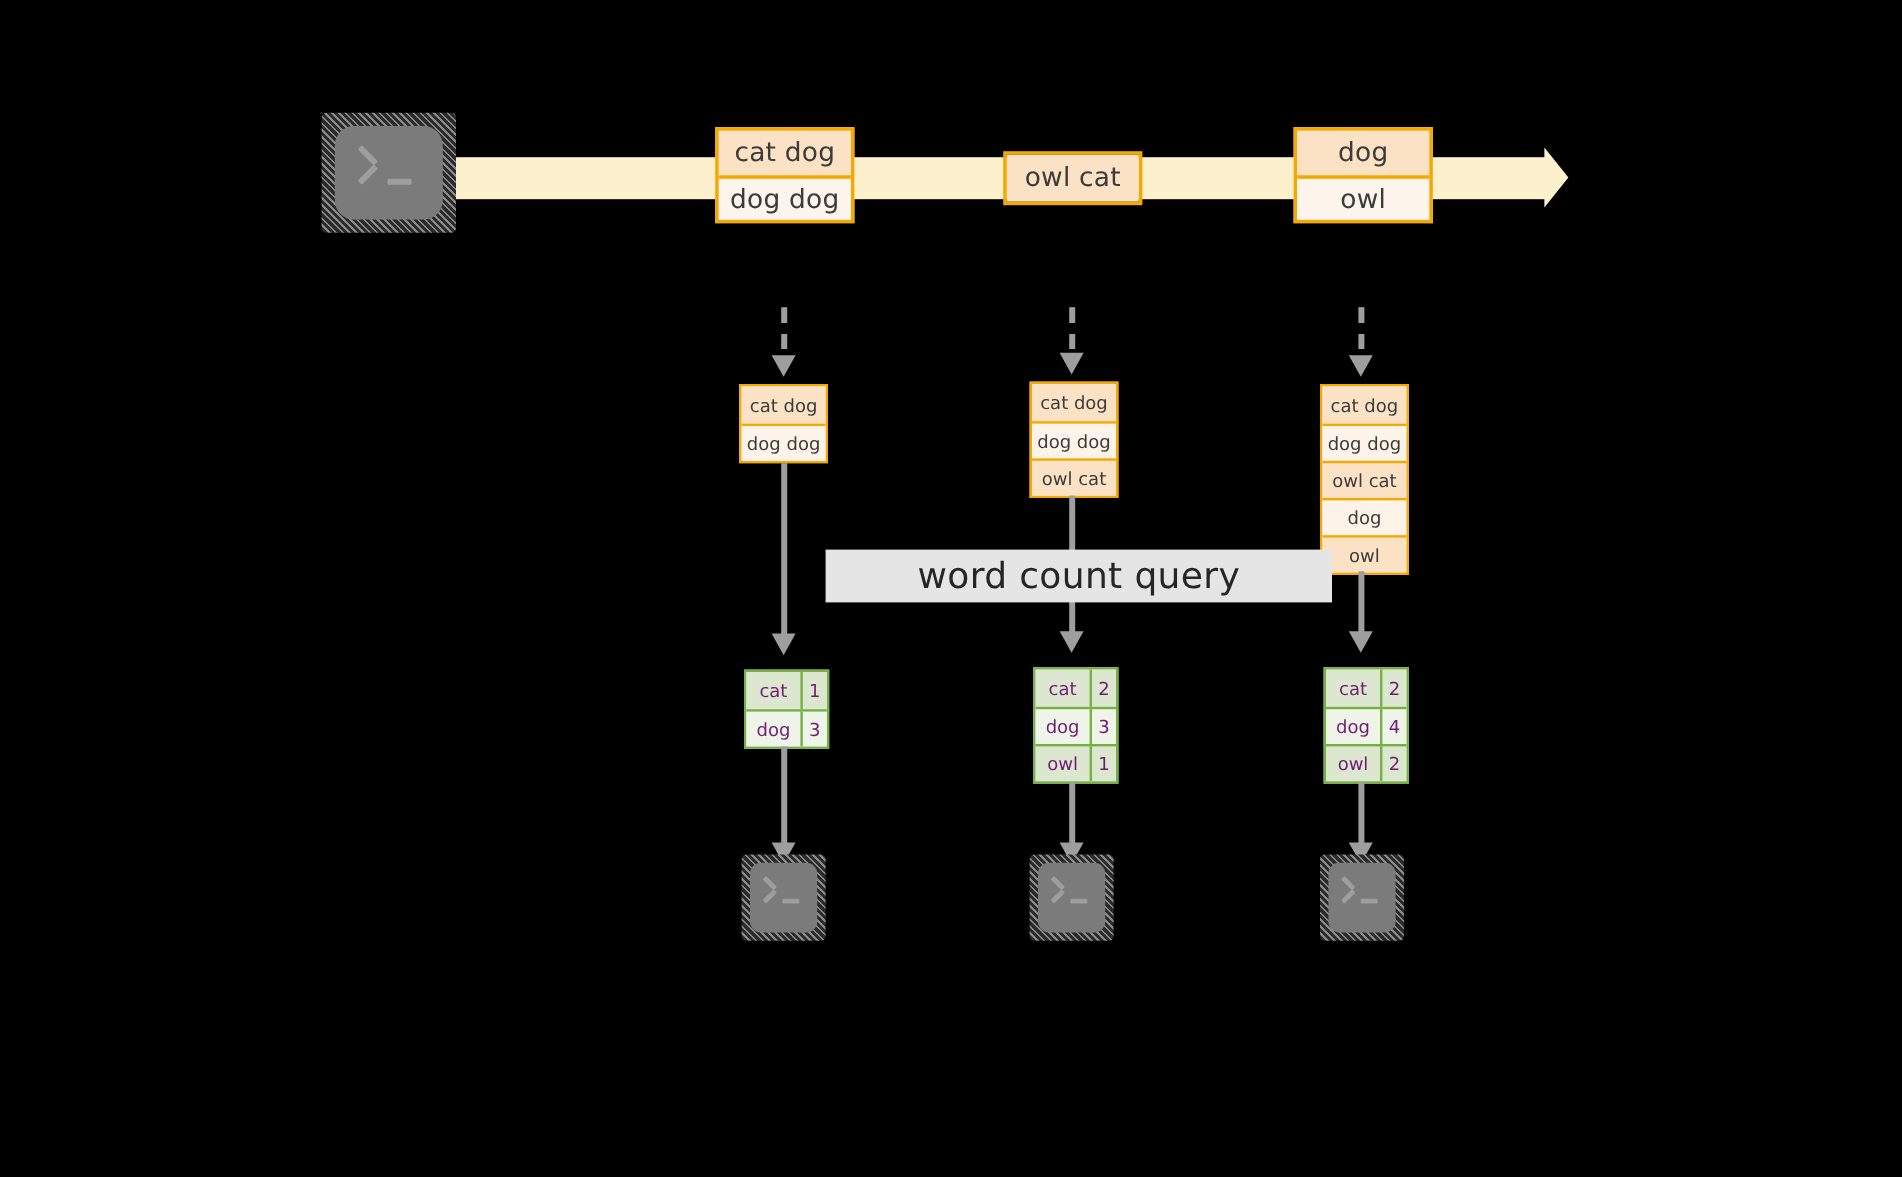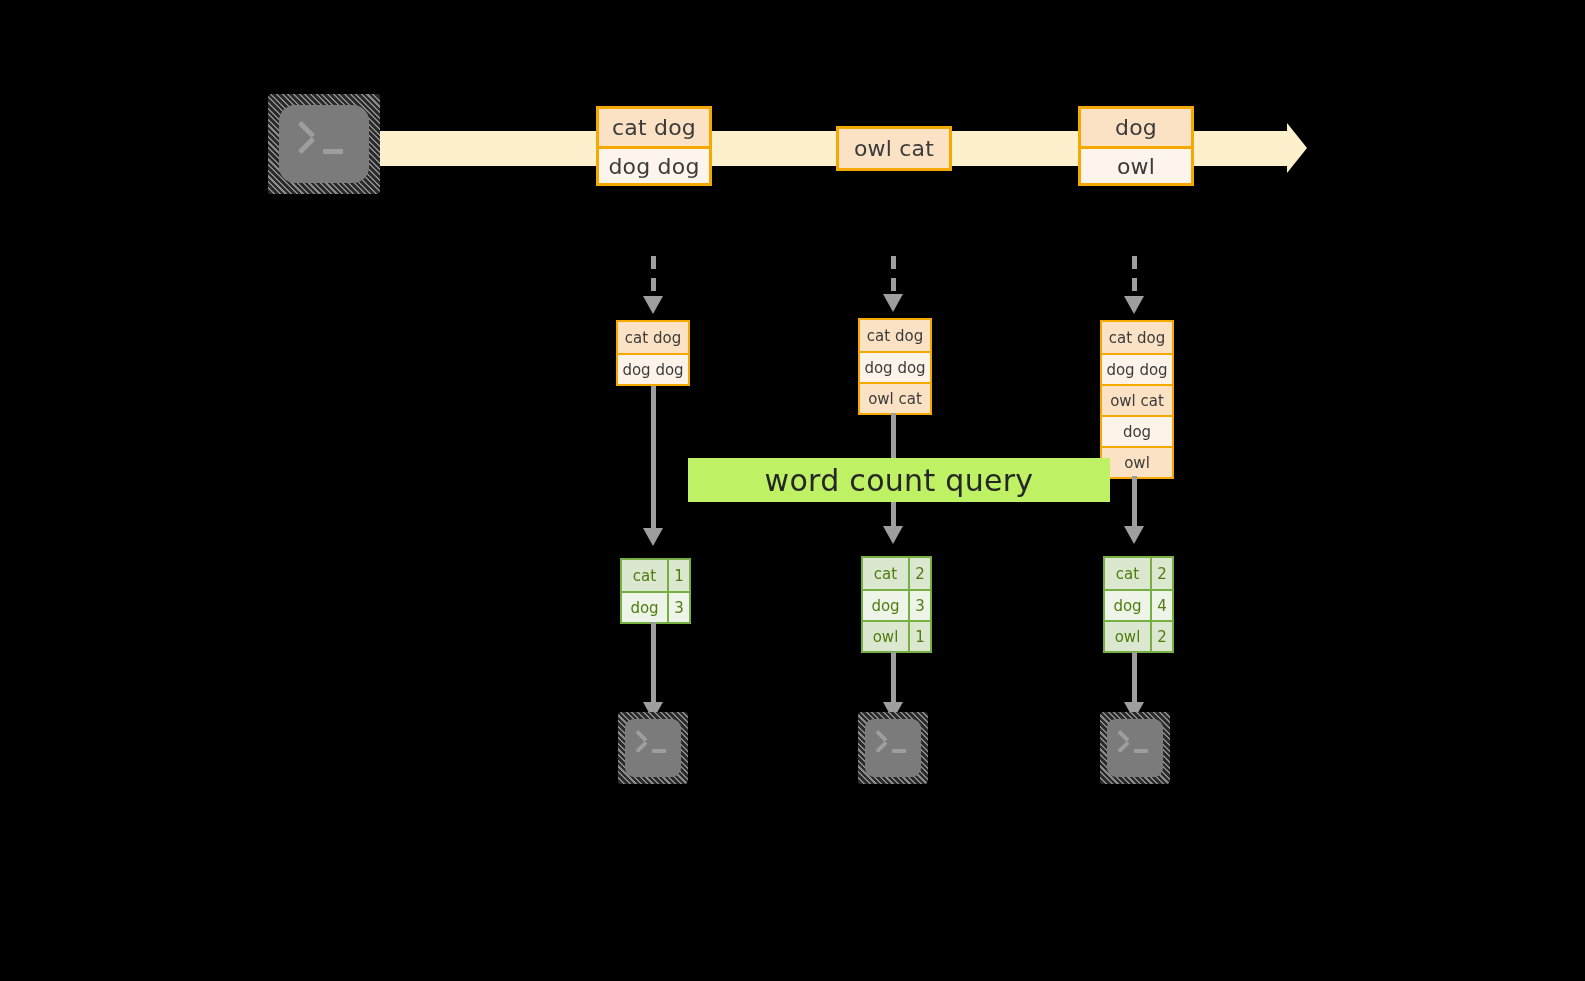--- a/index.html
+++ b/index.html
@@ -126,21 +126,21 @@
   }
   .res .row + .row { border-top: 2px solid #76b043; }
   .res .row.shade { background: #dce7cf; }
   .res .row.light { background: #eff4e9; }
   .res .k, .res .v {
     box-sizing: border-box;
     display: flex;
     align-items: center;
     justify-content: center;
     font-size: 15px;
-    color: #4d7c0f;
+    color: #701a75;
   }
   .res .k { width: 45px; }
   .res .v { width: 22px; border-left: 2px solid #76b043; }
 
   
   .conn {
     position: absolute;
     width: 5px;
     background: #9e9e9e;
   }
@@ -154,21 +154,21 @@
     position: absolute;
     width: 0; height: 0;
     border-left: 10px solid transparent;
     border-right: 10px solid transparent;
     border-top: 18px solid #9e9e9e;
   }
 
   
   .query-band {
     position: absolute;
-    background: #bef264;
+    background: #e5e5e5;
     display: flex;
     align-items: center;
     justify-content: center;
   }
   .query-band .qlabel {
     font-size: 30px;
     color: #262626;
     letter-spacing: .3px;
     white-space: nowrap;
   }

